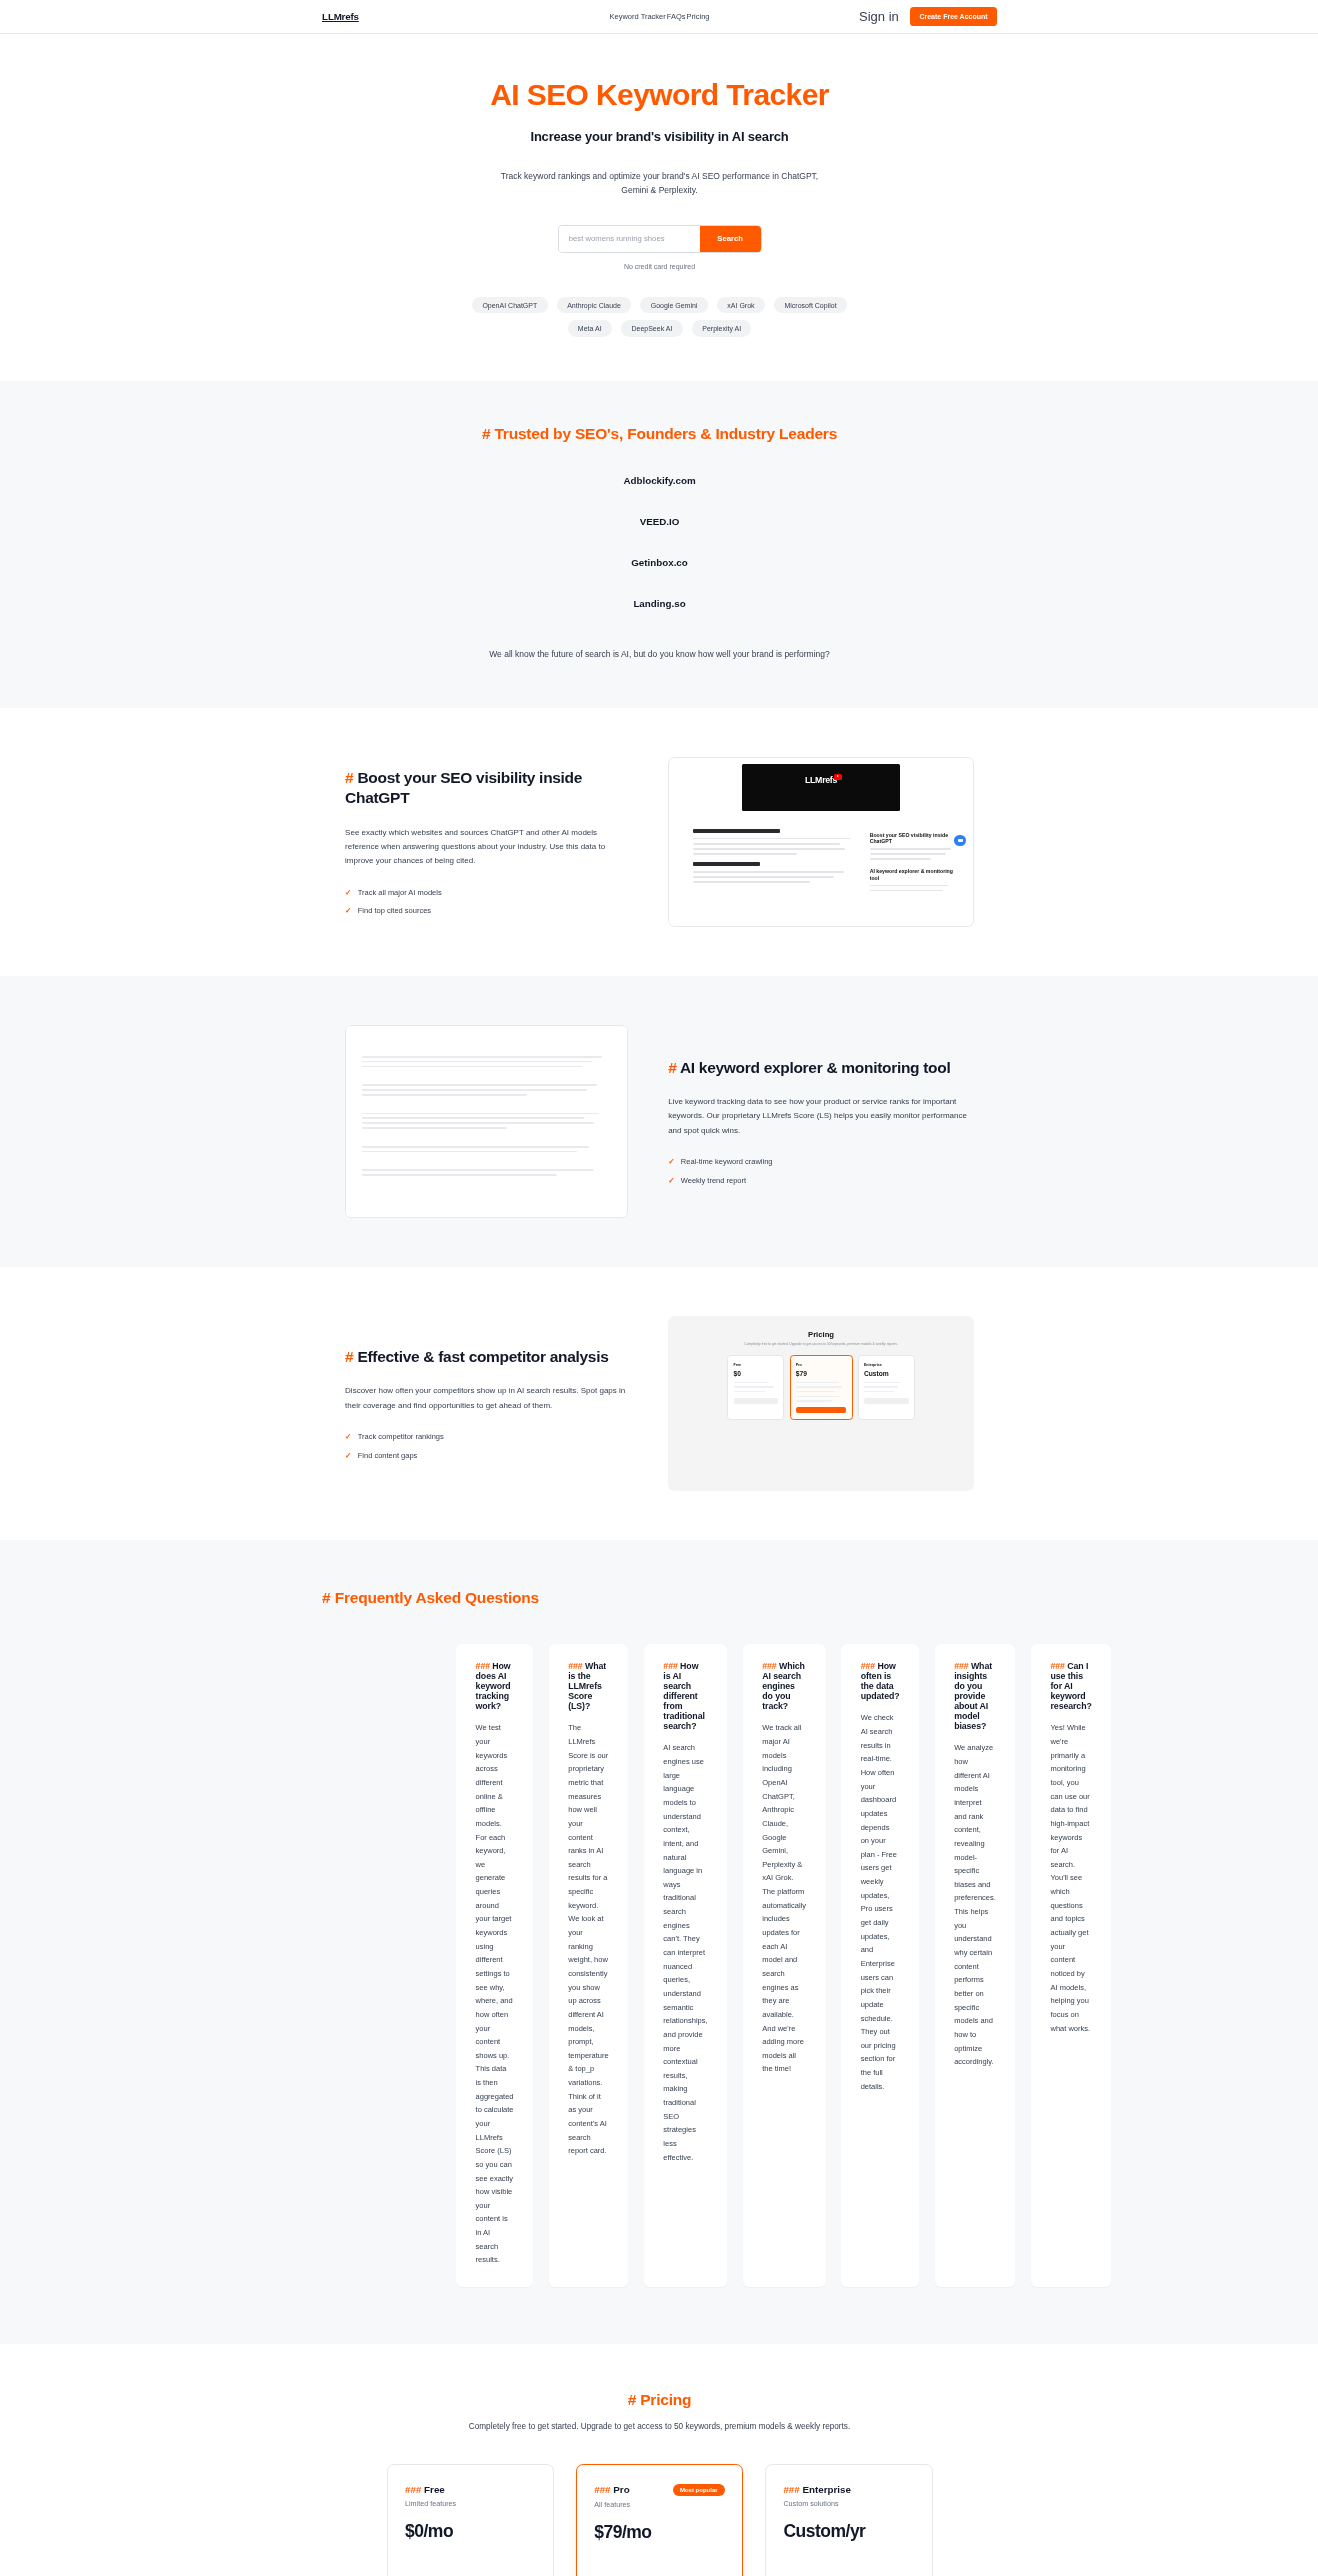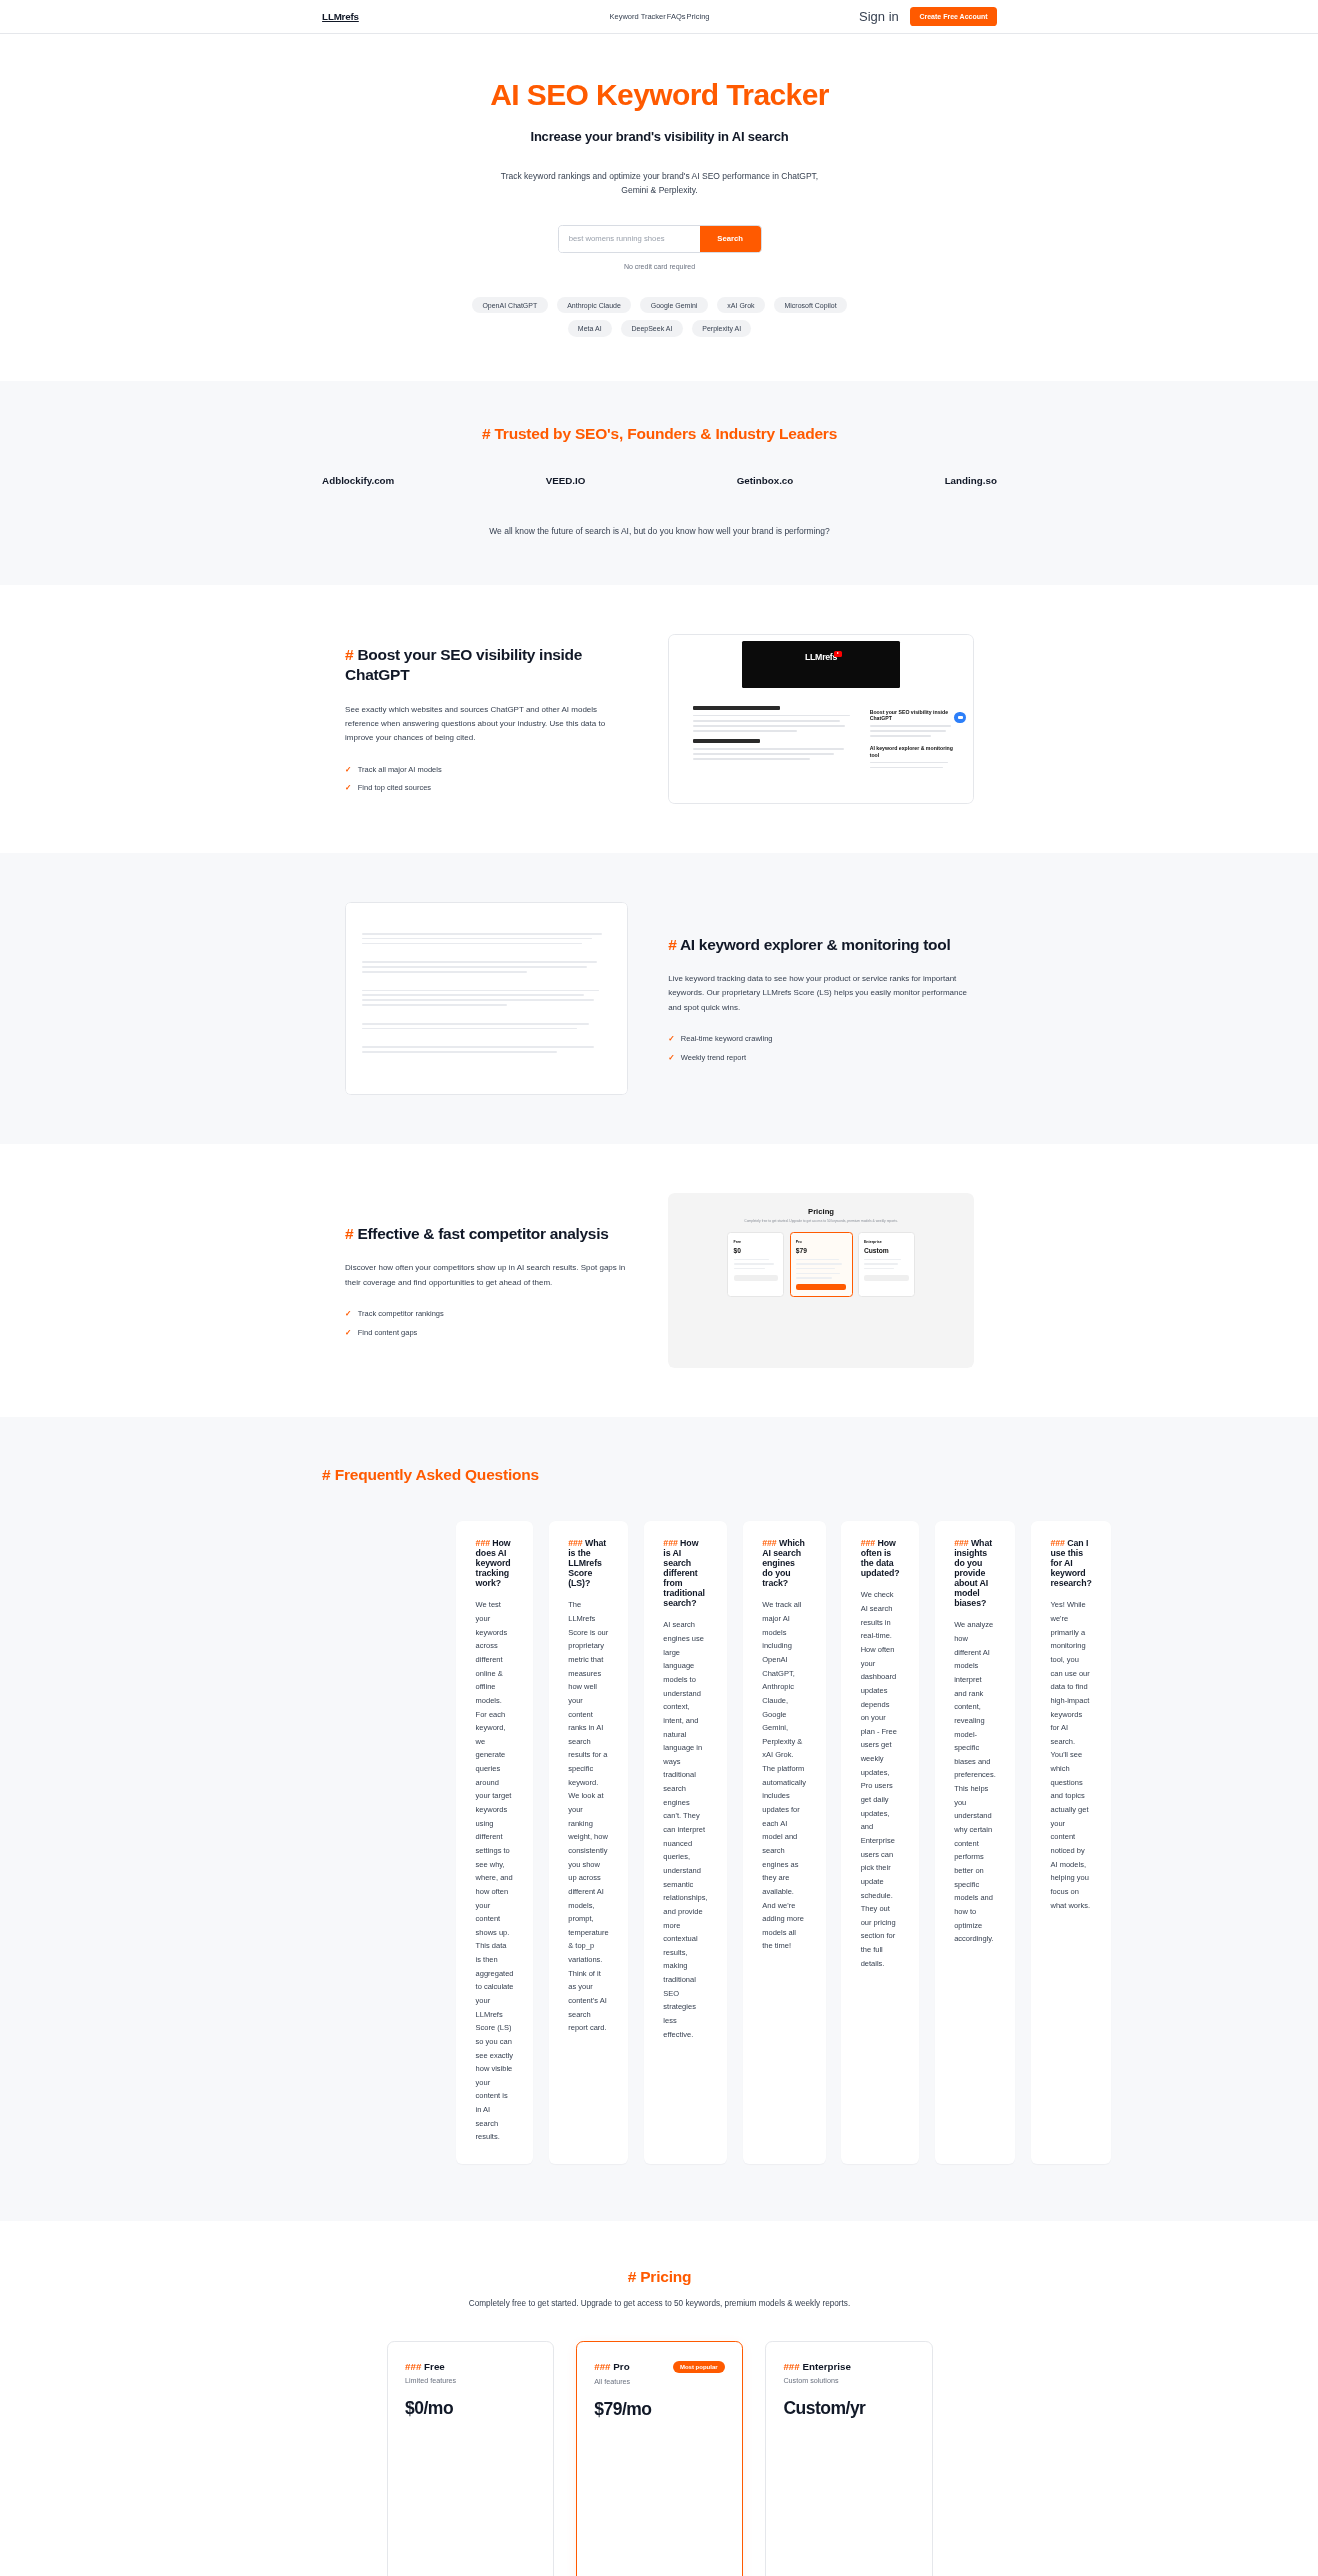--- a/index.html
+++ b/index.html
@@ -68,21 +68,21 @@
   .pill{
     background:#F1F2F4;color:#374151;border-radius:515px;
     padding:4.6px 10.3px;font-size:7px;white-space:nowrap;
   }
 
   
   .trusted{background:var(--soft-bg);padding:44px 0 49px;text-align:center;}
   .h2-orange{font-size:15.5px;color:var(--orange);font-weight:bold;letter-spacing:-0.2px;}
   .h2-orange .hash{color:var(--orange);}
   .brands{
-    margin-top:32px;display:flex;justify-content:space-between;gap:30px;flex-wrap:wrap;
+    margin-top:32px;display:flex;justify-content:space-between;gap:30px;flex-wrap:wrap;flex-direction:column;
   }
   .brand{font-size:9.8px;font-weight:bold;color:#111827;}
   .trusted-note{margin-top:40px;font-size:8.5px;color:var(--ink-soft);}
 
   
   .feature{padding:49px 0;}
   .feature.alt{background:var(--soft-bg);}
   .feature-inner{
     max-width:670px;margin:0 auto;padding:0 20.6px;
     display:grid;grid-template-columns:1fr 1.08fr;gap:40px;align-items:center;

